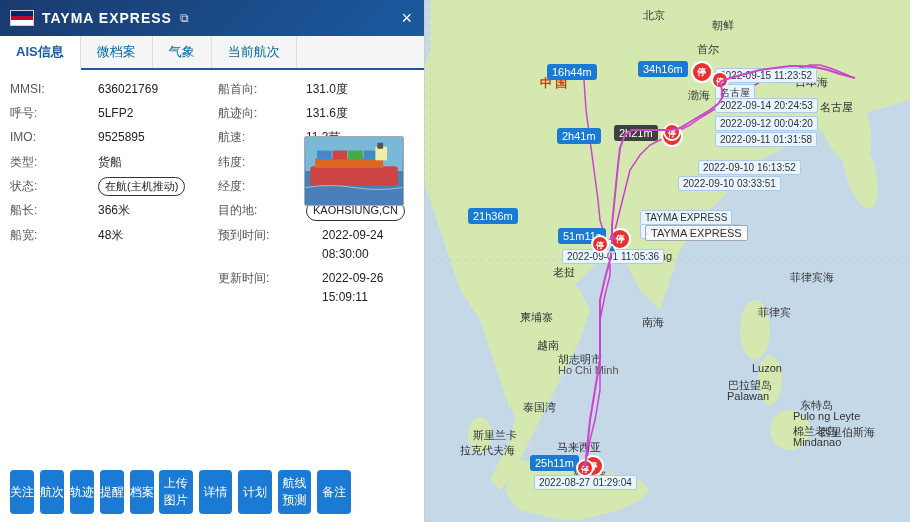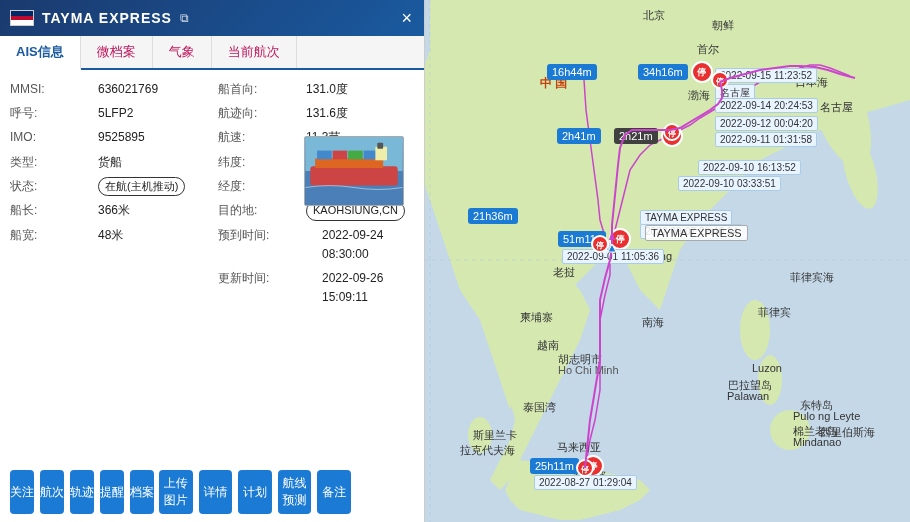--- a/index.html
+++ b/index.html
@@ -39,21 +39,21 @@
     #external-link-icon { font-size: 12px; opacity: 0.8; cursor: pointer; }
     #close-btn { cursor: pointer; font-size: 18px; color: white; background: none; border: none; line-height: 1; padding: 0 2px; }
 
     
     #tabs {
       display: flex; border-bottom: 2px solid #1a5aa0;
       flex-shrink: 0;
       background: #f5f5f5;
     }
     .tab {
-      padding: 7px 16px; cursor: pointer; font-size: 13px; color: #be185d;
+      padding: 7px 16px; cursor: pointer; font-size: 13px; color: #0369a1;
       border-right: 1px solid #ddd;
     }
     .tab.active {
       background: #fff; color: #1a5aa0; font-weight: bold; border-bottom: 2px solid #fff; margin-bottom: -2px;
     }
 
     
     #content {
       flex: 1; overflow: hidden; padding: 8px 10px 4px 10px; display: flex; flex-direction: column; gap: 0;
     }
@@ -100,21 +100,21 @@
       position: absolute;
       font-size: 11px;
       color: #333;
       font-family: "Microsoft YaHei", Arial, sans-serif;
       pointer-events: none;
     }
 
     
     .route-stop {
       position: absolute;
-      display: flex; align-items: center; gap: 3px;
+      display: flex; align-items: flex-start; gap: 3px;
       pointer-events: none;
     }
     .stop-time-box {
       background: #1a7ad4; color: white; font-size: 11px; padding: 2px 5px;
       border-radius: 3px; white-space: nowrap;
     }
     .stop-icon {
       width: 22px; height: 22px; background: #e83030; border-radius: 50%;
       border: 2px solid white; display: flex; align-items: center; justify-content: center;
       color: white; font-size: 9px; font-weight: bold; flex-shrink: 0;

